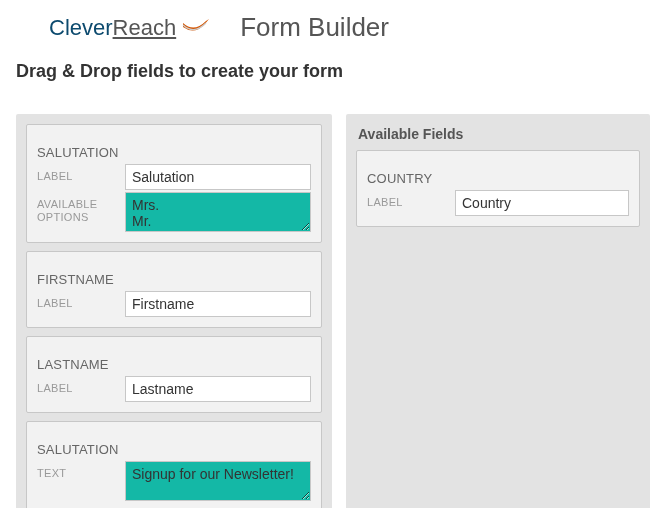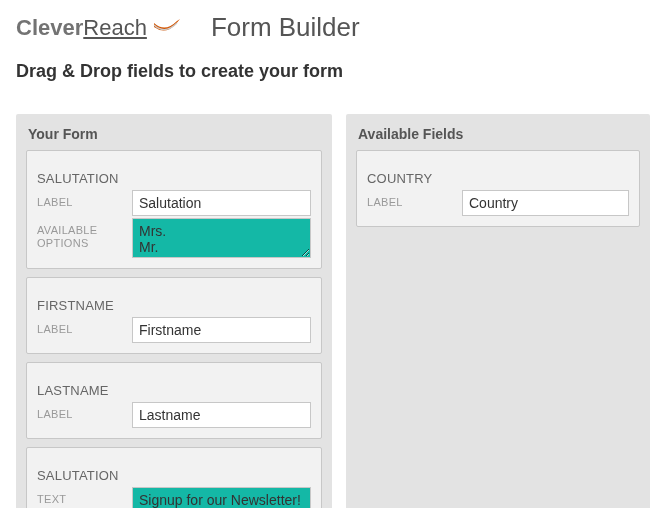--- a/index.html
+++ b/index.html
@@ -16,21 +16,21 @@
       align-items: center;
       padding: 12px 16px 8px 16px;
       gap: 30px;
     }
     .logo {
       display: flex;
       align-items: center;
       gap: 2px;
     }
     .logo-text { font-size: 22px; font-weight: 400; }
-    .logo-clever { color: #737373; font-weight: 700; }
+    .logo-clever { color: #0c4a6e; font-weight: 400; margin-left: 33px; }
     .logo-reach { color: #555; font-weight: 400; text-decoration: underline; }
     .logo-swoosh {
       display: inline-block;
       margin-left: 4px;
     }
     .page-title {
       font-size: 26px;
       color: #555;
       font-weight: 400;
     }
@@ -67,21 +67,21 @@
     }
     .field-name {
       font-size: 13px;
       font-weight: 400;
       color: #666;
       letter-spacing: 0.2px;
       margin-bottom: 4px;
     }
     .field-row {
       display: flex;
-      gap: 17px;
+      gap: 10px;
       margin-top: 2px;
       align-items: flex-start;
     }
     .field-row-label {
       width: 78px;
       font-size: 11px;
       color: #999;
       letter-spacing: 0.3px;
       padding-top: 6px;
       line-height: 1.2;
@@ -128,21 +128,20 @@
     </span>
   </div>
   <div class="page-title">Form Builder</div>
 </div>
 
 <div class="subheading">Drag &amp; Drop fields to create your form</div>
 
 <div class="columns">
 
   <div class="panel panel-left">
-    <div class="panel-title">Your Form</div>
 
     <div class="field-card">
       <div class="field-name">SALUTATION</div>
       <div class="field-row">
         <div class="field-row-label">LABEL</div>
         <input class="text-input" value="Salutation" style="">
       </div>
       <div class="field-row">
         <div class="field-row-label">AVAILABLE OPTIONS</div>
         <textarea class="textarea" style="">Mrs.

